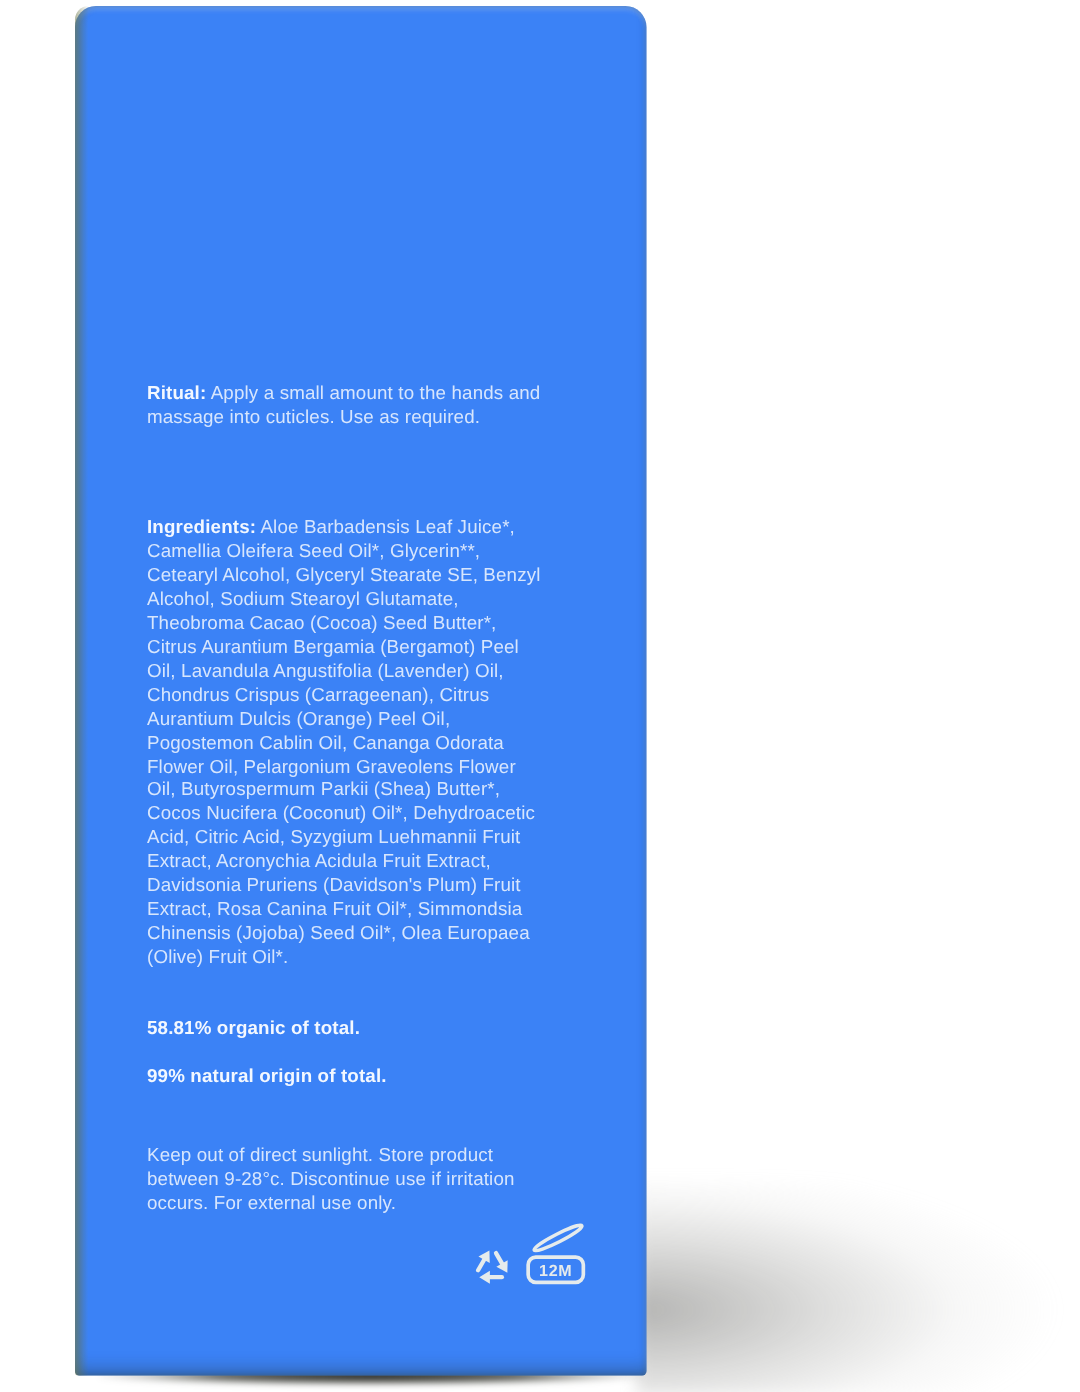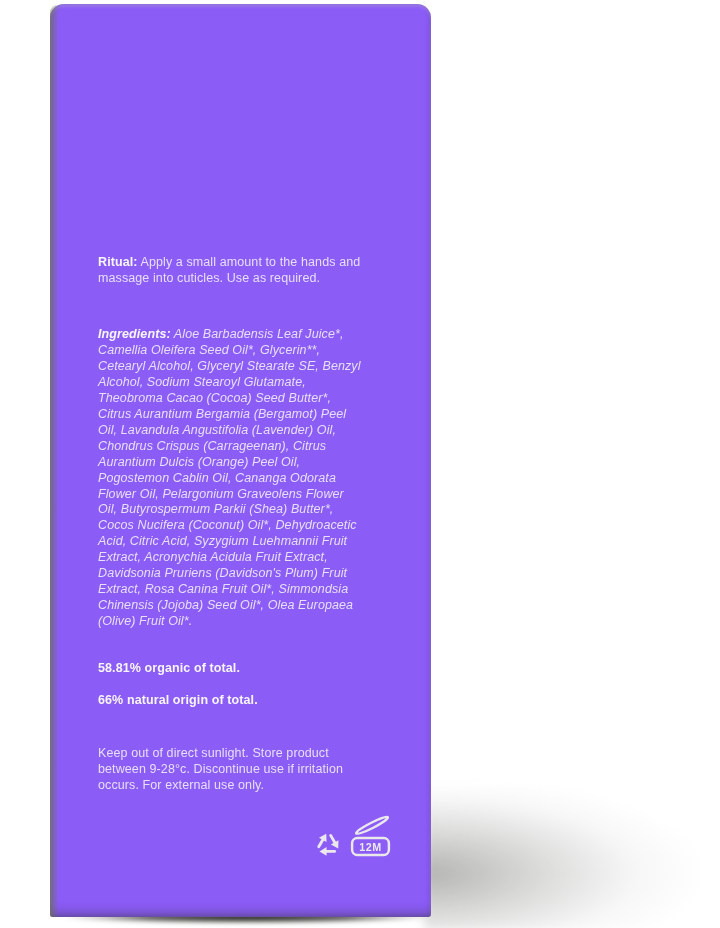--- a/index.html
+++ b/index.html
@@ -54,21 +54,21 @@
     width: 381px;
     height: 913px;
     border-radius: 14px 14px 3px 3px;
     background: linear-gradient(180deg,
         #a1af84 0%,
         #9bа97c 0%,
         #9ba97c 18%,
         #9aa77b 55%,
         #97a477 82%,
         #92a071 100%);
-    background-color: #8b5cf6;
+    background-color: #3b82f6;
     box-shadow:
       inset 3px 0 4px rgba(70,80,45,0.22),
       inset -2px 0 3px rgba(70,80,45,0.12),
       inset 0 3px 3px rgba(255,255,255,0.18),
       inset 0 -9px 12px -6px rgba(35,40,22,0.38);
   }
 
   
   .box-spine {
     position: absolute;
@@ -86,21 +86,21 @@
     font-size: 12.5px;
     line-height: 15.9px;
     letter-spacing: 0.1px;
     color: rgba(255,255,255,0.80);
     white-space: pre-line;
   }
   .panel-text b, .bold-line {
     font-weight: bold;
     color: rgba(255,255,255,0.94);
   }
-  .para-ingredients { margin-top: 9px; font-style: italic; }
+  .para-ingredients { margin-top: 26px; }
   .para-storage     { margin-top: 5px; }
 
   .icons {
     position: absolute;
     left: 0; top: 0;
   }
   .icon-recycle {
     position: absolute;
     left: 261px;
     top: 820px;
@@ -147,21 +147,21 @@
 Oil, Butyrospermum Parkii (Shea) Butter*,
 Cocos Nucifera (Coconut) Oil*, Dehydroacetic
 Acid, Citric Acid, Syzygium Luehmannii Fruit
 Extract, Acronychia Acidula Fruit Extract,
 Davidsonia Pruriens (Davidson's Plum) Fruit
 Extract, Rosa Canina Fruit Oil*, Simmondsia
 Chinensis (Jojoba) Seed Oil*, Olea Europaea
 (Olive) Fruit Oil*.</span></p>
 
       <div class="bold-line">58.81% organic of total.</div>
-      <div class="bold-line">66% natural origin of total.</div>
+      <div class="bold-line">99% natural origin of total.</div>
 
       <p class="para-storage">Keep out of direct sunlight. Store product
 between 9-28°c. Discontinue use if irritation
 occurs. For external use only.</p>
 
       
     </div>
 
     <div class="icons">
 

